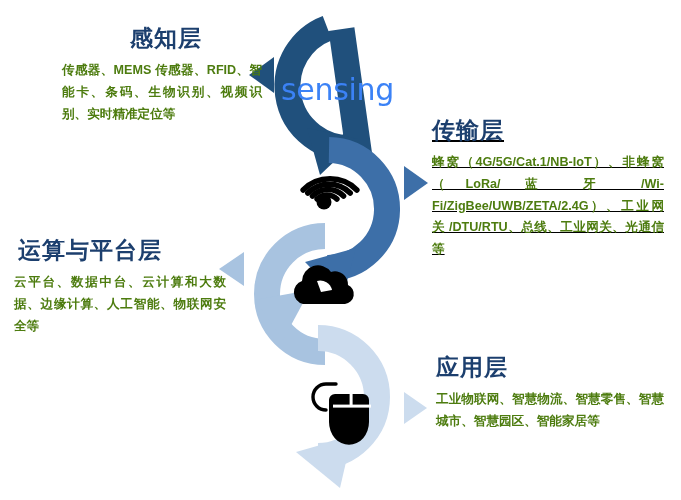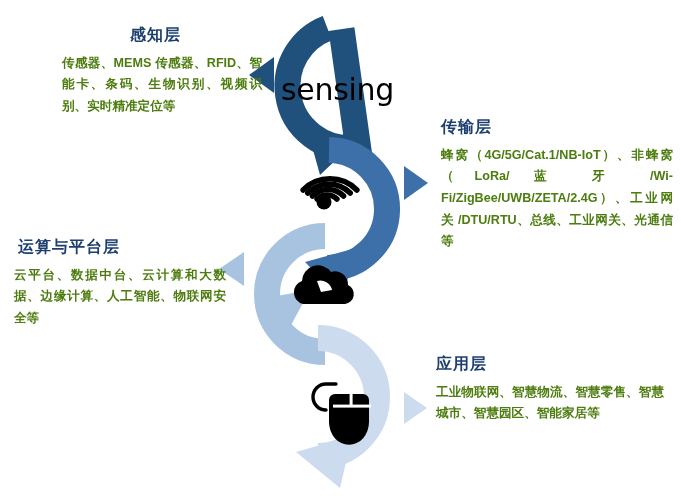--- a/index.html
+++ b/index.html
@@ -24,21 +24,21 @@
     top: 0;
     width: 681px;
     height: 500px;
   }
   .block {
     position: absolute;
     box-sizing: border-box;
   }
   .block-title {
     font-weight: bold;
-    font-size: 16px;
+    font-size: 23px;
     line-height: 1.1;
     color: #1c3f6e;
     letter-spacing: 1px;
     margin: 0 0 9px 0;
     white-space: nowrap;
   }
   .block-body {
     font-weight: bold;
     font-size: 12.6px;
     line-height: 1.72;
@@ -50,44 +50,45 @@
   
   #block-sensing {
     left: 62px;
     top: 26px;
     width: 200px;
   }
   #block-sensing .block-title {
     margin-left: 68px;
   }
   #block-transmission {
-    left: 441px;
+    left: 432px;
     top: 118px;
     width: 232px;
+    text-decoration: underline;
   }
   #block-computing {
     left: 14px;
     top: 238px;
     width: 212px;
   }
   #block-computing .block-title {
     margin-left: 4px;
   }
   #block-application {
     left: 436px;
     top: 355px;
     width: 228px;
   }
   .sensing-word {
     position: absolute;
     left: 281px;
     top: 72px;
     font-size: 30px;
     font-weight: 500;
-    color: #000000;
+    color: #3b82f6;
     letter-spacing: -0.3px;
     font-family: "DejaVu Sans", sans-serif;
   }
 </style>
 </head>
 <body>
 
 <div id="canvas">
 
   <svg class="spiral" viewBox="0 0 681 500" xmlns="http://www.w3.org/2000/svg">

